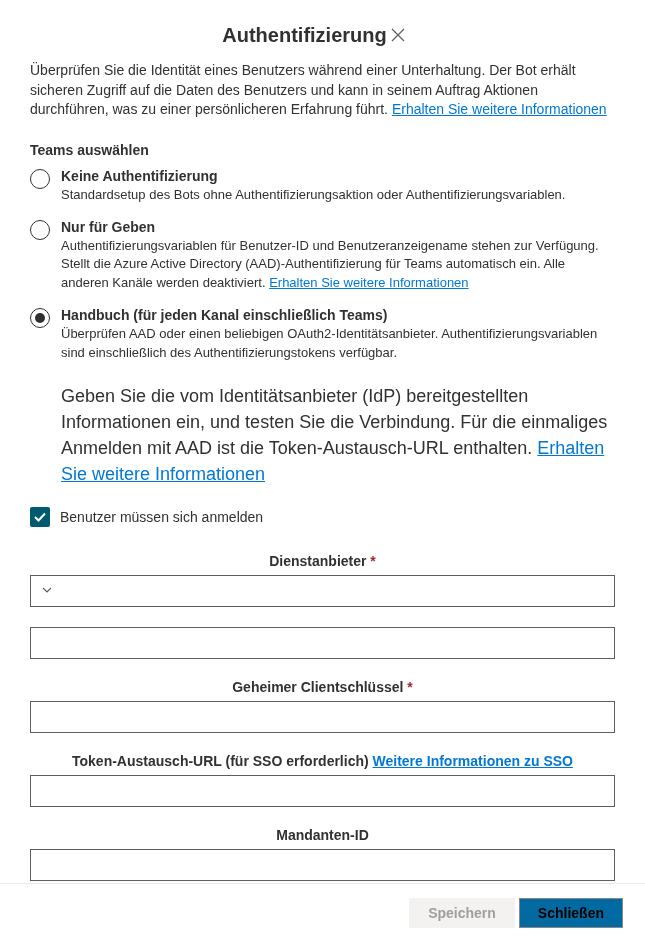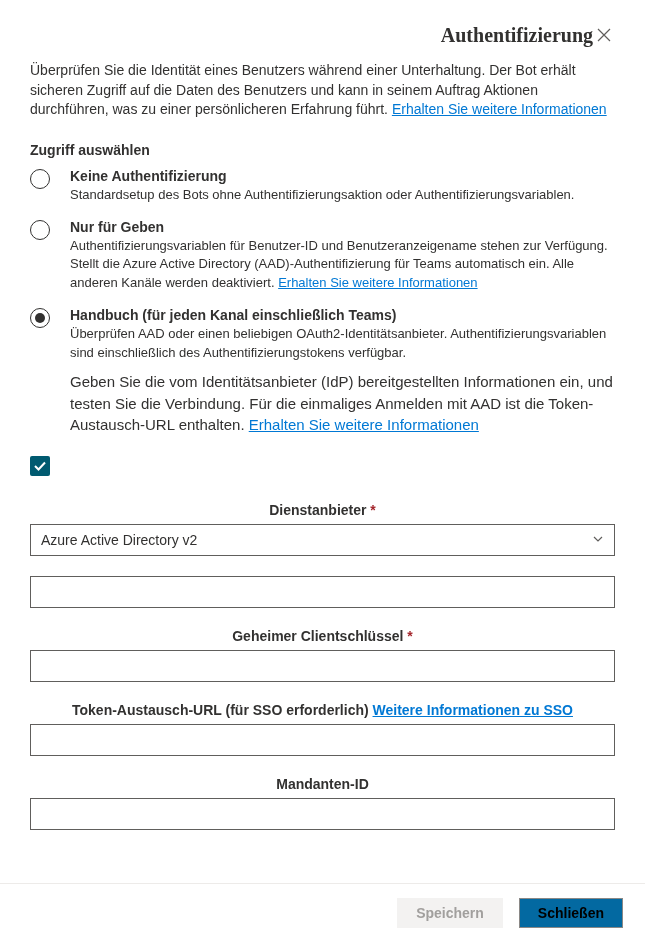--- a/index.html
+++ b/index.html
@@ -13,24 +13,23 @@
       position: relative;
       overflow: hidden;
     }
     .panel {
       height: 942px;
       display: flex;
       flex-direction: column;
     }
     .header {
       display: flex;
-      justify-content: flex-end;
+      justify-content: center;
       align-items: flex-start;
       padding: 24px 30px 12px 16px;
-      font-family: Liberation Serif, serif;
     }
     .header h1 {
       font-size: 20px;
       font-weight: 600;
       color: #323130;
     }
     .close-btn {
       background: none;
       border: none;
       cursor: pointer;
@@ -56,21 +55,21 @@
       text-decoration: underline;
       cursor: pointer;
     }
     .section-label {
       font-size: 14px;
       font-weight: 600;
       margin-bottom: 10px;
     }
     .option {
       display: flex;
-      gap: 20px;
+      gap: 11px;
       margin-bottom: 14px;
     }
     .radio {
       flex-shrink: 0;
       width: 20px;
       height: 20px;
       border: 1px solid #323130;
       border-radius: 50%;
       position: relative;
       margin-top: 1px;
@@ -91,23 +90,23 @@
       font-size: 14px;
       margin-bottom: 2px;
       cursor: pointer;
     }
     .opt-desc {
       font-size: 13px;
       line-height: 1.45;
       color: #323130;
     }
     .opt-note {
-      font-size: 15px;
+      font-size: 18px;
       line-height: 1.45;
-      margin-top: 8px;
+      margin-top: 20px;
     }
     .checkbox-row {
       display: flex;
       align-items: center;
       gap: 10px;
       margin-top: 20px;
       margin-bottom: 26px;
     }
     .checkbox {
       width: 20px; height: 20px;
@@ -142,21 +141,21 @@
     .input-box { cursor: text; }
     .chevron {
       color: #605e5c;
       font-size: 12px;
     }
     .footer {
       border-top: 1px solid #edebe9;
       padding: 14px 22px;
       display: flex;
       justify-content: flex-end;
-      gap: 16px;
+      gap: 4px;
       background: #fff;
     }
     .btn {
       padding: 6px 18px;
       font-size: 14px;
       font-weight: 600;
       border: 1px solid #8a8886;
       background: #0369a1;
       cursor: pointer;
     }
@@ -180,21 +179,21 @@
           </svg>
       </span>
     </button>
   </div>
 
   <div class="content">
     <p class="intro">
       <span>Überprüfen Sie die Identität eines Benutzers während einer Unterhaltung. Der Bot erhält sicheren Zugriff auf die Daten des Benutzers und kann in seinem Auftrag Aktionen durchführen, was zu einer persönlicheren Erfahrung führt. </span><a class="link">Erhalten Sie weitere Informationen</a>
     </p>
 
-    <div class="section-label">Zugriff auswählen</div>
+    <div class="section-label">Teams auswählen</div>
 
     <div class="option">
       <div class="radio"></div>
       <div class="opt-body">
         <div class="opt-title">Keine Authentifizierung</div>
         <div class="opt-desc">Standardsetup des Bots ohne Authentifizierungsaktion oder Authentifizierungsvariablen.</div>
       </div>
     </div>
 
     <div class="option">
@@ -217,28 +216,28 @@
         </div>
       </div>
     </div>
 
     <div class="checkbox-row">
       <div class="checkbox">
         <svg viewBox="0 0 14 14">
             <path d="M2 7 L5.5 10.5 L12 3.5" stroke="#fff" stroke-width="2" fill="none"></path>
           </svg>
       </div>
+      <span>Benutzer müssen sich anmelden</span>
     </div>
 
     <div class="field">
       <label class="field-label">
         <span>Dienstanbieter</span><span class="req"> *</span>
       </label>
       <div class="select-box">
-        <span>Azure Active Directory v2</span>
         <span class="chevron">
           <svg width="12" height="12" viewBox="0 0 12 12">
               <path d="M2 4 L6 8 L10 4" stroke="#605e5c" stroke-width="1.2" fill="none"></path>
             </svg>
         </span>
       </div>
     </div>
 
     <div class="field">
       <div class="input-box">

